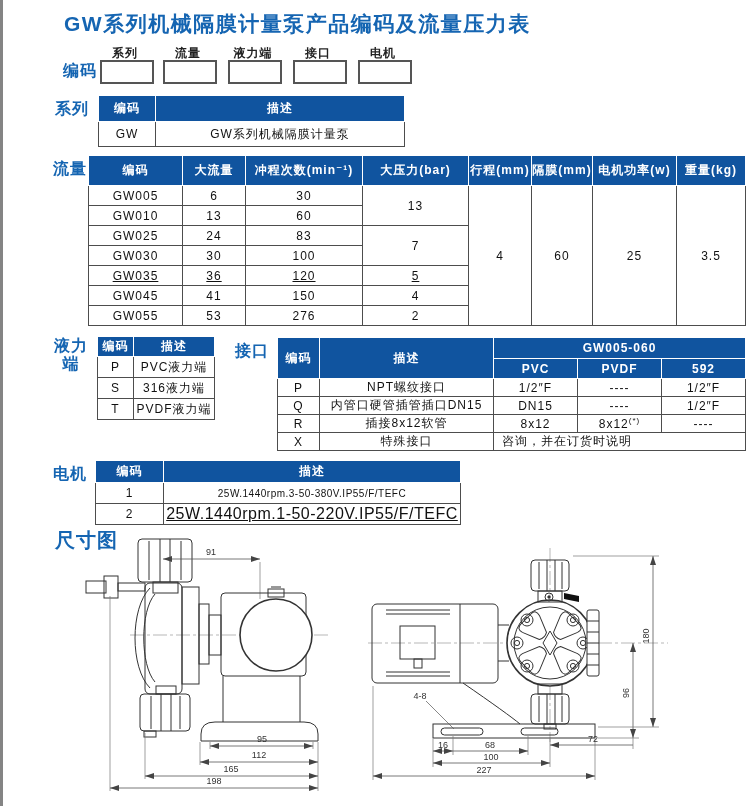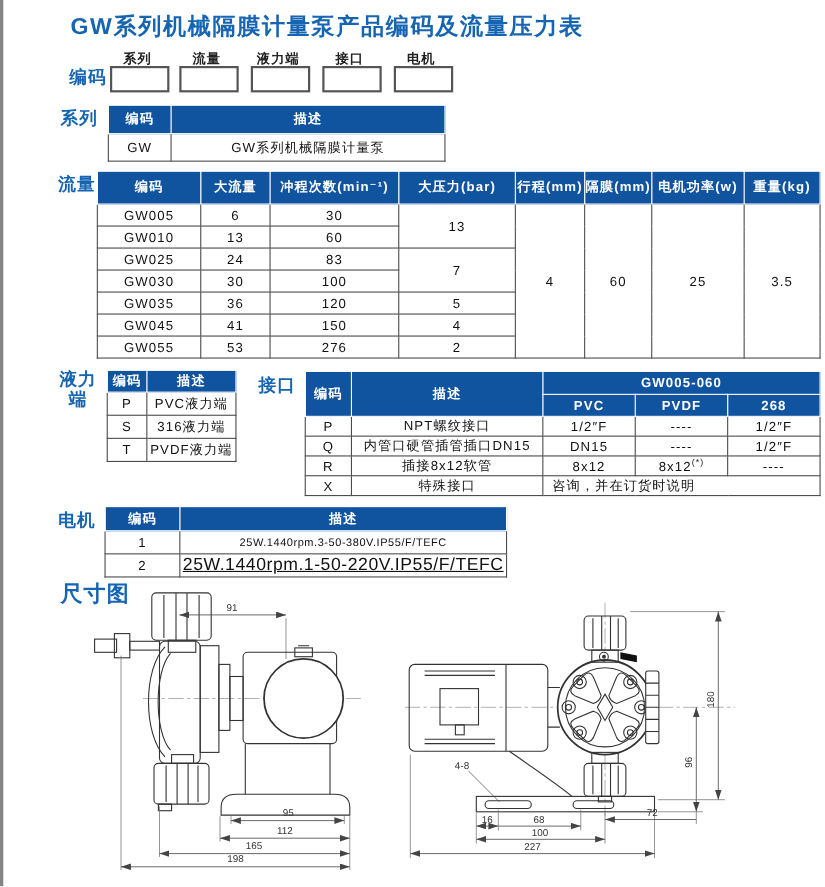--- a/index.html
+++ b/index.html
@@ -106,21 +106,21 @@
       <td>GW025</td>
       <td>24</td>
       <td>83</td>
       <td rowspan="2">7</td>
     </tr>
     <tr style="height:20px;">
       <td>GW030</td>
       <td>30</td>
       <td>100</td>
     </tr>
-    <tr style="height:20px;">
+    <tr style="height:20px;text-decoration:underline;">
       <td>GW035</td>
       <td>36</td>
       <td>120</td>
       <td>5</td>
     </tr>
     <tr style="height:20px;">
       <td>GW045</td>
       <td>41</td>
       <td>150</td>
       <td>4</td>
@@ -171,21 +171,21 @@
     </colgroup>
     <tbody>
         <tr style="height:21px;">
       <th rowspan="2">编码</th>
       <th rowspan="2">描述</th>
       <th colspan="3">GW005-060</th>
     </tr>
     <tr style="height:20px;">
       <th>PVC</th>
       <th>PVDF</th>
-      <th>268</th>
+      <th>592</th>
     </tr>
     <tr style="height:18px;">
       <td>P</td>
       <td>NPT螺纹接口</td>
       <td>1/2″F</td>
       <td>----</td>
       <td>1/2″F</td>
     </tr>
     <tr style="height:18px;">
       <td>Q</td>

